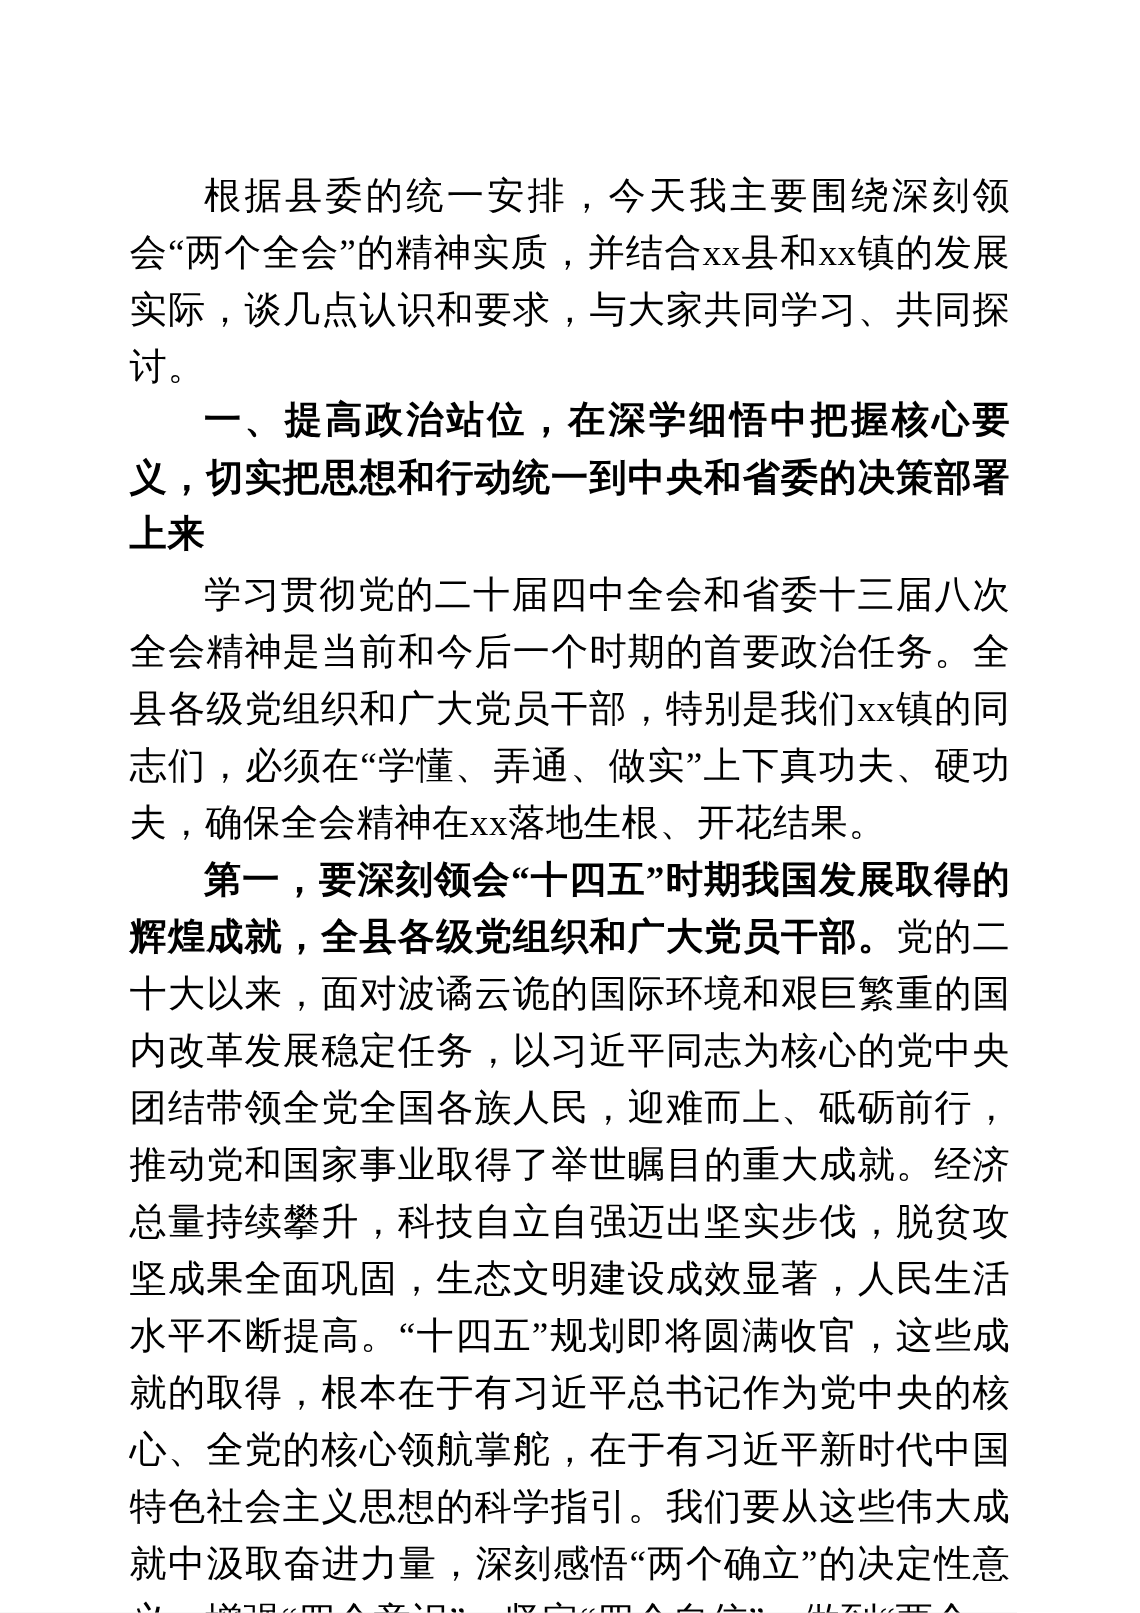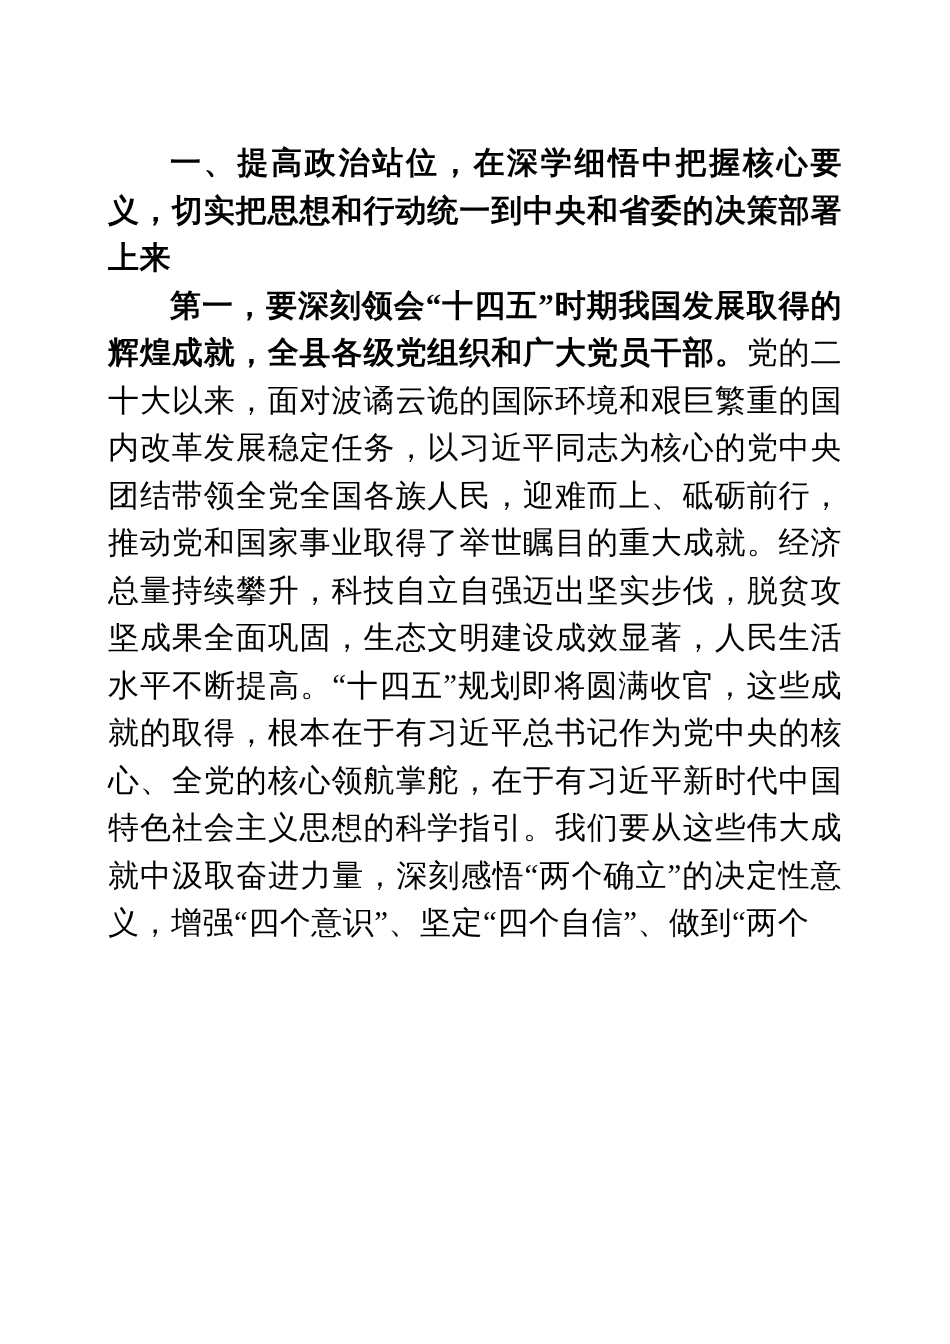--- a/index.html
+++ b/index.html
@@ -24,30 +24,32 @@
     text-justify: inter-ideograph;
     letter-spacing: 0.5px;
     word-break: break-all;
   }
   p.body {
     font-family: "Liberation Serif", "DejaVu Serif", serif;
     font-weight: 400;
     text-indent: 2em;
   }
   p.heading {
-    font-family: Liberation Serif, serif;
+    font-family: Liberation Mono, monospace;
     font-weight: 700;
     text-indent: 2em;
   }
   p.body strong {
     font-weight: 700;
     font-family: "Liberation Serif", "DejaVu Serif", serif;
   }
 </style>
 </head>
 <body>
 
 <div class="page">
   <div class="doc-body">
+      <p class="body">根据县委的统一安排，今天我主要围绕深刻领会“两个全会”的精神实质，并结合xx县和xx镇的发展实际，谈几点认识和要求，与大家共同学习、共同探讨。</p>
       <p class="heading">一、提高政治站位，在深学细悟中把握核心要义，切实把思想和行动统一到中央和省委的决策部署上来</p>
+      <p class="body">学习贯彻党的二十届四中全会和省委十三届八次全会精神是当前和今后一个时期的首要政治任务。全县各级党组织和广大党员干部，特别是我们xx镇的同志们，必须在“学懂、弄通、做实”上下真功夫、硬功夫，确保全会精神在xx落地生根、开花结果。</p>
       <p class="body"><strong>第一，要深刻领会“十四五”时期我国发展取得的辉煌成就，全县各级党组织和广大党员干部。</strong>党的二十大以来，面对波谲云诡的国际环境和艰巨繁重的国内改革发展稳定任务，以习近平同志为核心的党中央团结带领全党全国各族人民，迎难而上、砥砺前行，推动党和国家事业取得了举世瞩目的重大成就。经济总量持续攀升，科技自立自强迈出坚实步伐，脱贫攻坚成果全面巩固，生态文明建设成效显著，人民生活水平不断提高。“十四五”规划即将圆满收官，这些成就的取得，根本在于有习近平总书记作为党中央的核心、全党的核心领航掌舵，在于有习近平新时代中国特色社会主义思想的科学指引。我们要从这些伟大成就中汲取奋进力量，深刻感悟“两个确立”的决定性意义，增强“四个意识”、坚定“四个自信”、做到“两个</p>
     </div>
 </div>
 
 </body></html>

